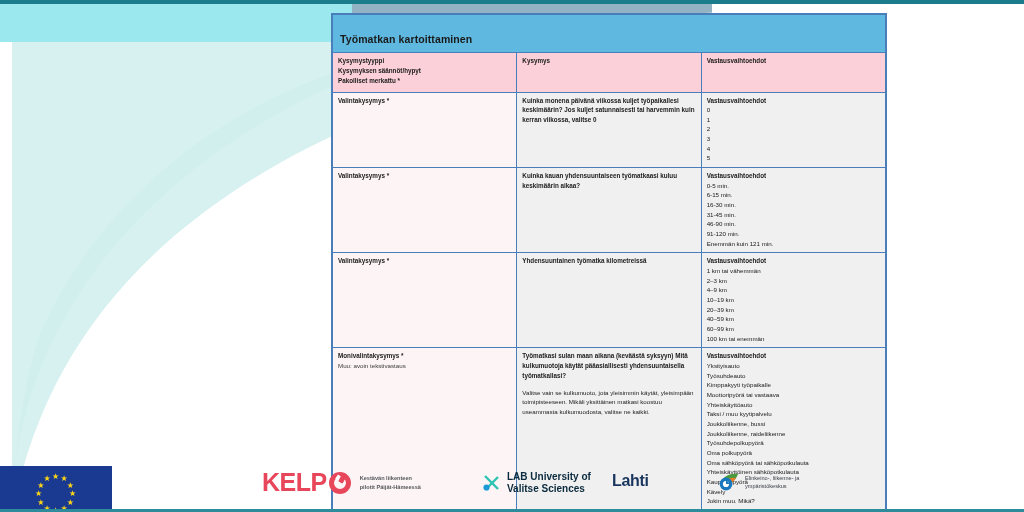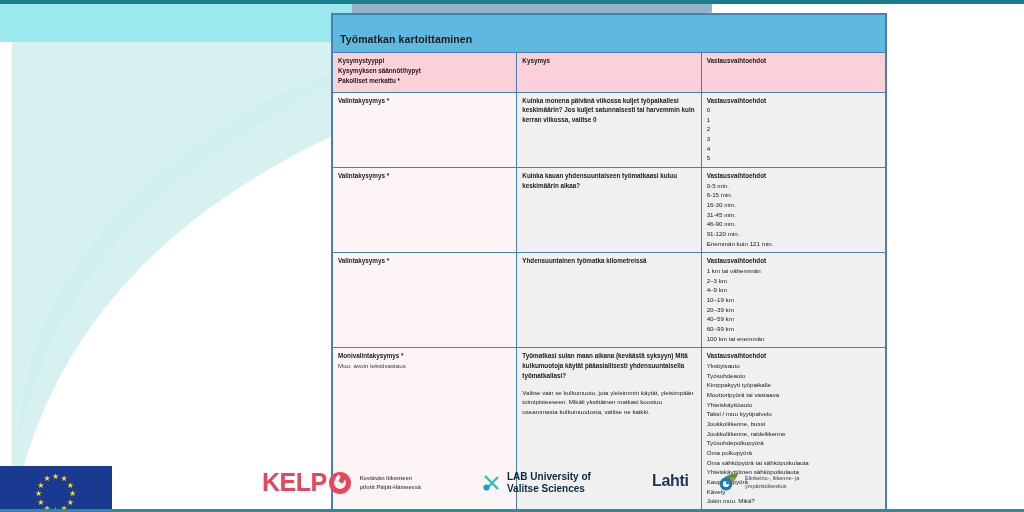--- a/index.html
+++ b/index.html
@@ -99,21 +99,21 @@
     background:#ffffff;transform:rotate(35deg);
   }
   .kelpo-tag{
     margin-left:9px;font-size:5.6px;line-height:1.45;color:#55585c;font-weight:bold;
   }
   
   #logo-lab{left:482px;top:5px;}
   .lab-mark{width:20px;height:20px;position:relative;margin-right:5px;}
   .lab-text{font-weight:bold;font-size:10px;line-height:1.2;color:#0a2a3d;}
   
-  #logo-lahti{left:652px;top:6px;justify-content:center;}
+  #logo-lahti{left:612px;top:6px;justify-content:center;}
   .lahti-word{font-weight:bold;font-size:16px;color:#19355e;letter-spacing:-0.3px;}
   
   #logo-ely{left:718px;top:6px;}
   .ely-mark{width:22px;height:20px;margin-right:5px;position:relative;}
   .ely-text{font-size:5.6px;line-height:1.45;color:#3d4147;}
   
   #logo-eu{left:897px;top:-42px;text-align:center;}
   .eu-flag{width:112px;height:56px;background:#1a3a91;position:relative;display:block;}
   .eu-star{position:absolute;color:#ffd617;font-size:8px;line-height:8px;}
 </style>

